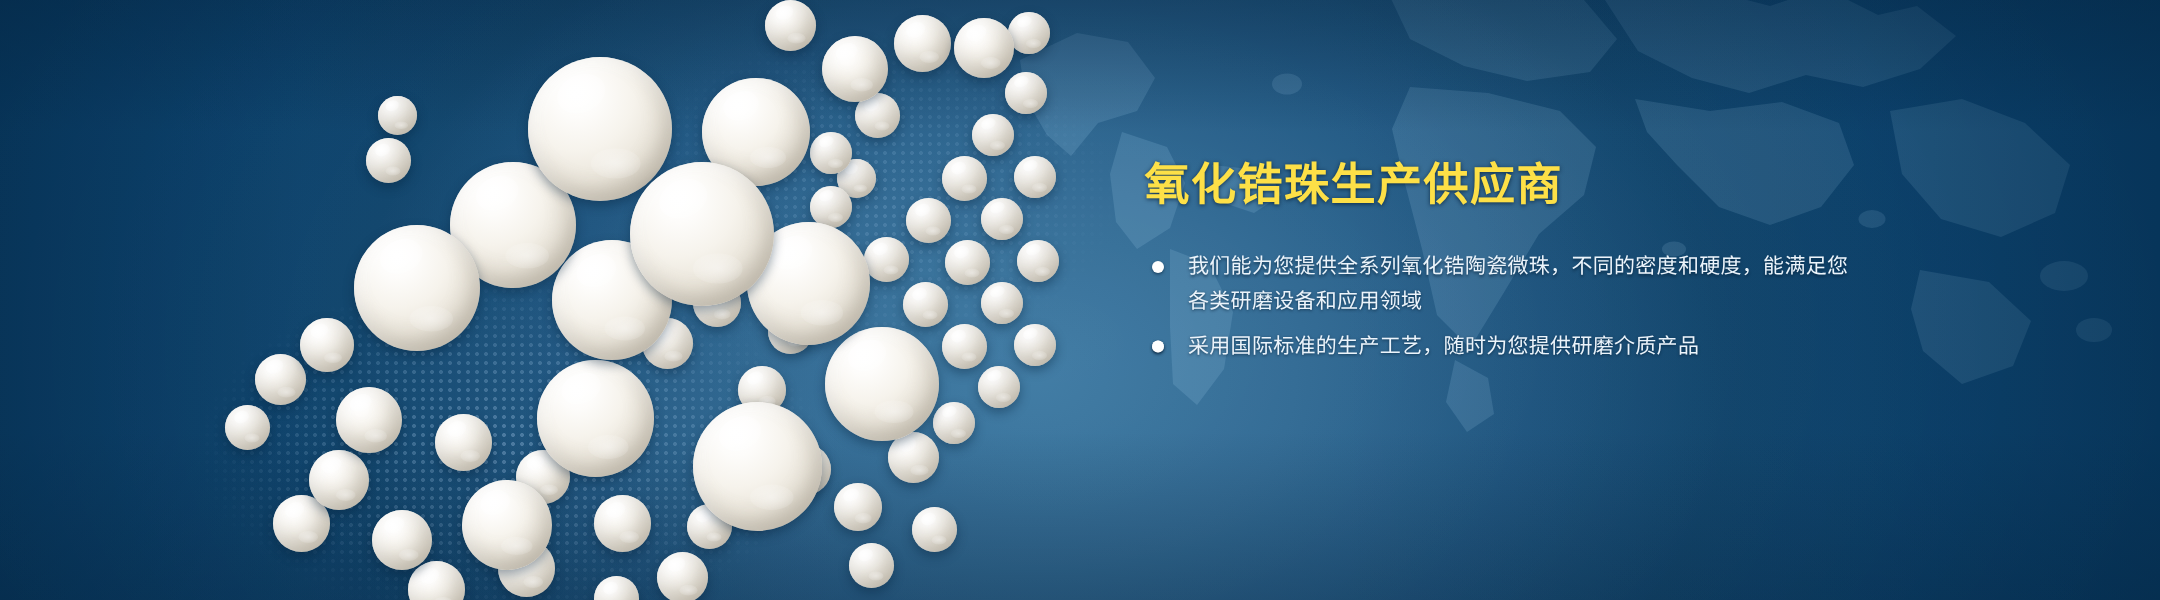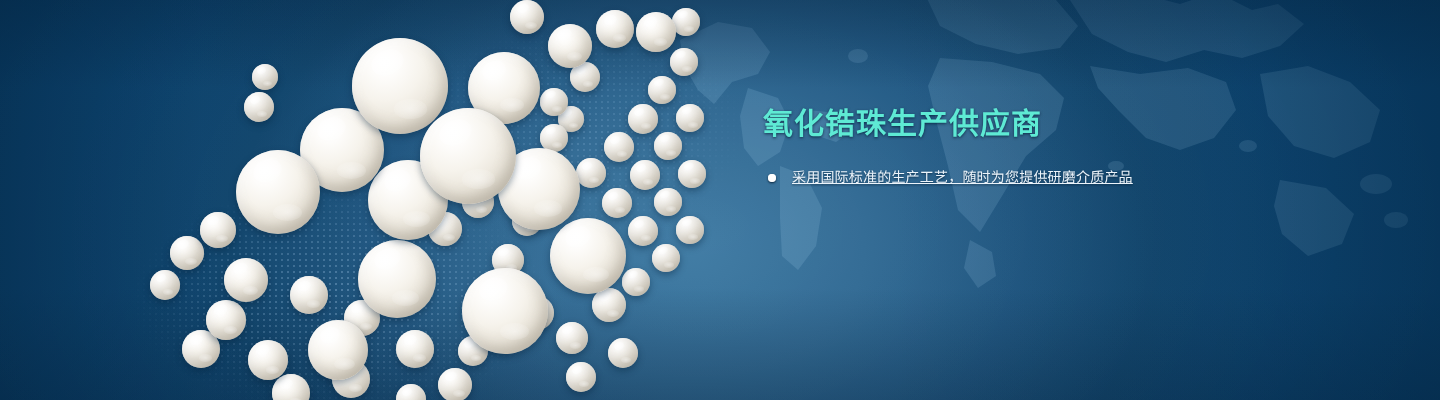--- a/index.html
+++ b/index.html
@@ -133,40 +133,40 @@
     left: 763px;
     top: 104px;
     width: 470px;
   }
   #headline {
     margin: 0;
     font-size: 30px;
     font-weight: 700;
     line-height: 40px;
     letter-spacing: 1px;
-    color: #5eead4;
+    color: #fde047;
     text-shadow: 0 1px 3px rgba(2,26,48,0.75);
     white-space: nowrap;
   }
   #bullet-list {
     list-style: none;
     margin: 22px 0 0 0;
     padding: 0;
   }
   #bullet-list li {
     position: relative;
     padding-left: 29px;
     margin-bottom: 7px;
     font-size: 14px;
     line-height: 23px;
     color: #ecf4fb;
     text-shadow: 0 1px 2px rgba(2,26,48,0.65);
     letter-spacing: 0.2px;
   }
-  #bullet-list li:last-child { margin-bottom: 0; text-decoration: underline; }
+  #bullet-list li:last-child { margin-bottom: 0; }
   .bullet-dot {
     position: absolute;
     left: 5px;
     top: 8px;
     width: 8px;
     height: 8px;
     border-radius: 50%;
     background: #ffffff;
     box-shadow: 0 1px 2px rgba(2,26,48,0.5);
   }
@@ -265,20 +265,24 @@
       <div class="bead" style="left: 462px; top: 268px; width: 86px; height: 86px;"></div>
       <div class="bead" style="left: 352px; top: 38px; width: 96px; height: 96px;"></div>
       <div class="bead" style="left: 420px; top: 108px; width: 96px; height: 96px;"></div>
     </div>
 
   <div id="text-block">
     <h1 id="headline">氧化锆珠生产供应商</h1>
     <ul id="bullet-list">
       <li>
         <span class="bullet-dot"></span>
+        <span>我们能为您提供全系列氧化锆陶瓷微珠，不同的密度和硬度，能满足您各类研磨设备和应用领域</span>
+      </li>
+      <li>
+        <span class="bullet-dot"></span>
       </li>
       <li>
         <span class="bullet-dot"></span>
         <span>采用国际标准的生产工艺，随时为您提供研磨介质产品</span>
       </li>
     </ul>
   </div>
 
 </div>
 

